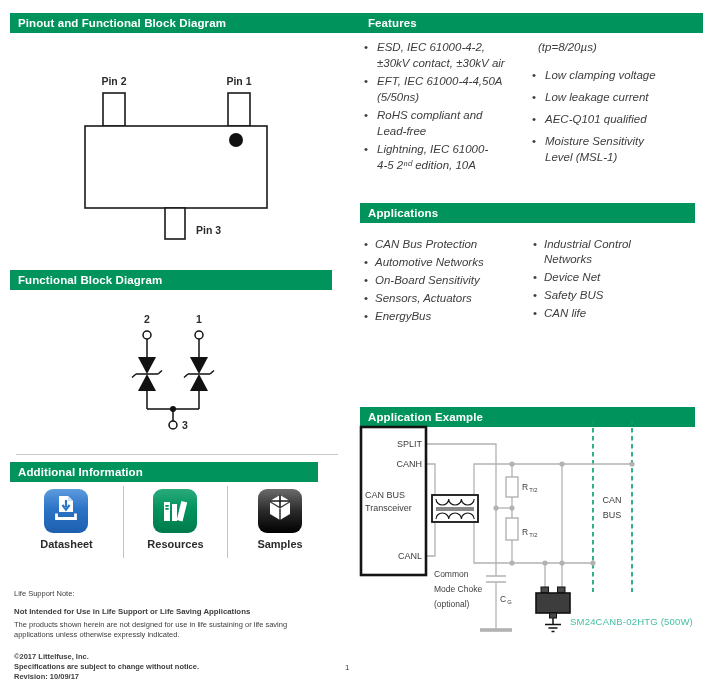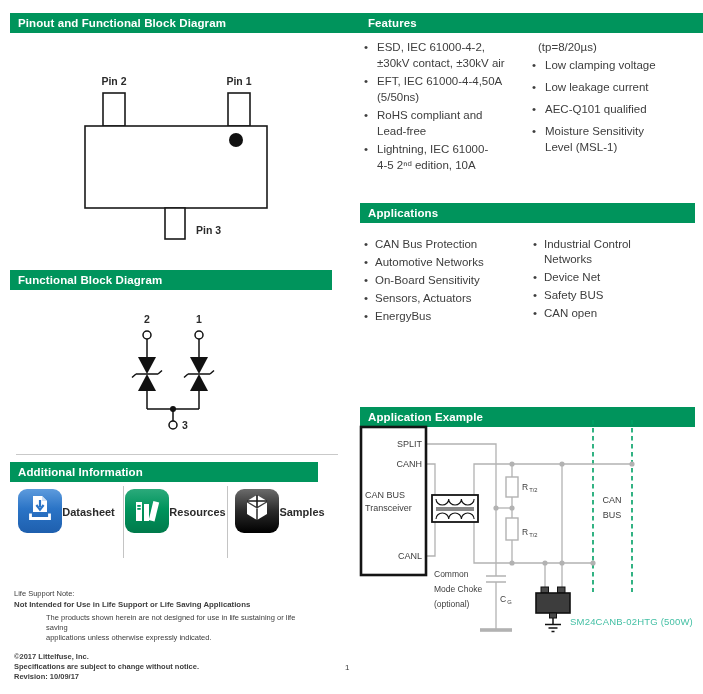--- a/index.html
+++ b/index.html
@@ -11,42 +11,42 @@
   .bar-fbd{left:10px;top:270px;width:322px;}
   .bar-addl{left:10px;top:462px;width:308px;}
   .bar-features{left:360px;top:13px;width:376px;}
   .bar-apps{left:360px;top:203px;width:335px;}
   .bar-appex{left:360px;top:407px;width:335px;}
   svg{display:block;font-family:inherit;}
   .diagram{position:absolute;}
   .blist{position:absolute;list-style:none;margin:0;padding:0;font-size:11.5px;color:#3d3d3d;}
   .blist li{display:flex;}
   .blist .dot{flex:none;width:13px;line-height:16px;}
-  .blist .t{white-space:pre-line;line-height:16px;}
+  .blist .t{white-space:pre-line;line-height:16px;font-style:italic;}
   .feat1 li{margin-bottom:2px;}
   .feat2 li{margin-bottom:6px;}
-  .feat2 li.cont{padding-left:6px;margin-bottom:2px;}
+  .feat2 li.cont{padding-left:6px;margin-bottom:12px;}
   .apps li{margin-bottom:3px;}
   .apps .t{line-height:15px;}
   .apps .dot{line-height:15px;width:11px;}
   .hline{position:absolute;background:#C9C9C9;height:1px;}
   .ai-row{position:absolute;left:10px;top:486px;width:322px;height:72px;display:grid;
           grid-template-columns:113px 105px 104px;}
   .ai-cell{display:flex;flex-direction:column;align-items:center;}
   .ai-cell.mid{border-left:1px solid #C4C4C4;border-right:1px solid #C4C4C4;}
-  .ai-link{display:flex;flex-direction:row;align-items:center;text-decoration:none;color:#2b2b2b;cursor:pointer;}
+  .ai-link{display:flex;flex-direction:column;align-items:center;text-decoration:none;color:#2b2b2b;cursor:pointer;}
   .tile{width:44px;height:44px;border-radius:9px;margin-top:3px;}
   .tile.blue{background:linear-gradient(180deg,#5D9BDD 0%,#2B74C6 45%,#1E5FAE 100%);}
   .tile.green{background:linear-gradient(180deg,#2BAA7B 0%,#00945C 45%,#007A4B 100%);}
   .tile.black{background:linear-gradient(180deg,#6B6B6B 0%,#2a2a2a 50%,#000 100%);}
   .ai-label{font-size:11px;font-weight:bold;margin-top:5px;color:#2b2b2b;}
   .small{position:absolute;font-size:7.5px;line-height:10px;color:#3d3d3d;}
   .ls-note{left:14px;top:589px;width:300px;}
-  .ls-title{font-weight:bold;font-size:7.8px;margin-top:1px;}
-  .ls-body{margin-top:3px;white-space:pre-line;margin-left:32px;}
+  .ls-title{font-weight:bold;font-size:7.8px;margin-top:8px;}
+  .ls-body{margin-top:3px;white-space:pre-line;}
   .copy{left:14px;top:652px;width:300px;font-weight:bold;}
   .pageno{left:345px;top:663px;font-size:8px;}
 </style>
 </head>
 <body>
 
 <div class="page">
 
   <div class="bar bar-pinout">
     <span>Pinout and Functional Block Diagram</span>
@@ -243,21 +243,21 @@
     <li>
         <span class="dot">•</span>
         <span class="t">Device Net</span>
       </li>
     <li>
         <span class="dot">•</span>
         <span class="t">Safety BUS</span>
       </li>
     <li>
         <span class="dot">•</span>
-        <span class="t">CAN open</span>
+        <span class="t">CAN life</span>
       </li>
   </ul>
 
   <div class="bar bar-appex">
     <span>Application Example</span>
   </div>
 
   <svg class="diagram" style="left:352px;top:418px;" width="351" height="236" viewBox="0 0 351 236">
 
     <path d="M241,2 V174 M280,2 V174" stroke="#00A065" stroke-width="1.6" stroke-dasharray="4.5,3.5" fill="none"></path>

